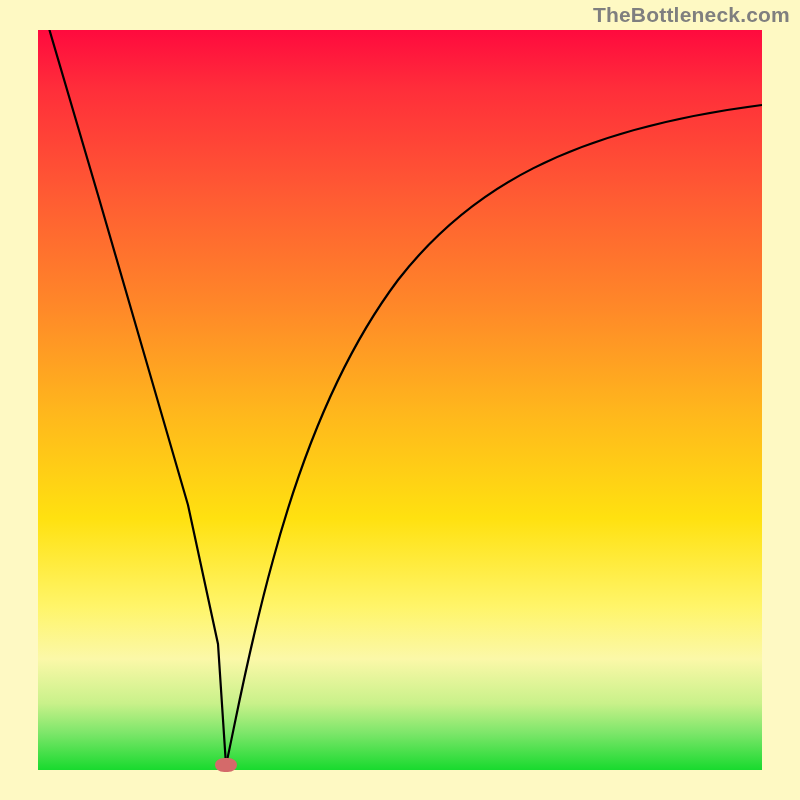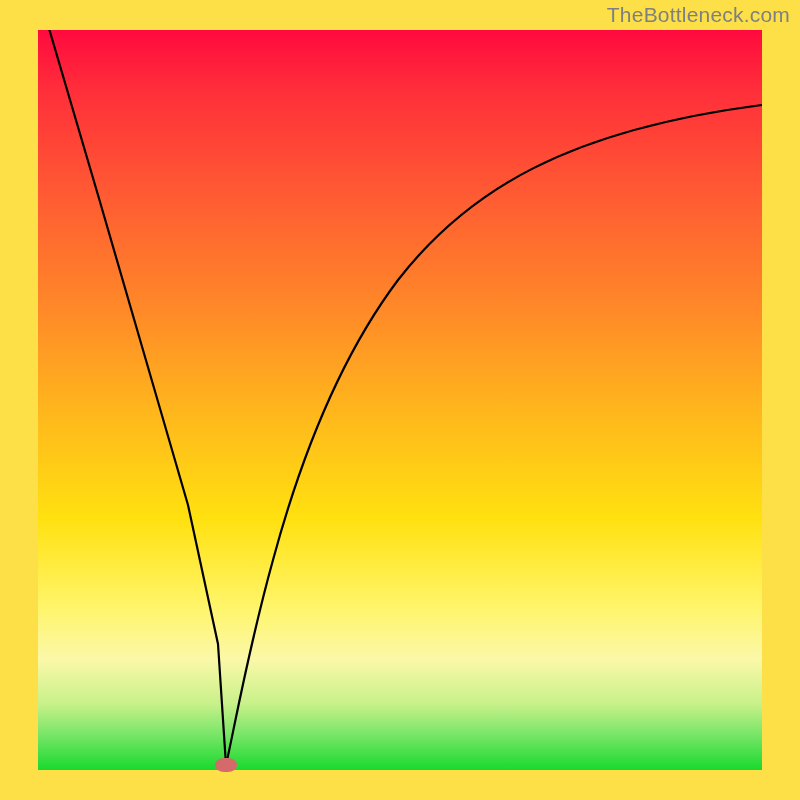--- a/index.html
+++ b/index.html
@@ -8,21 +8,22 @@
     width: 800px;
     height: 800px;
     background: #000;
     font-family: Arial, Helvetica, sans-serif;
     overflow: hidden;
   }
   .frame {
     position: relative;
     width: 800px;
     height: 800px;
-    background: #fde047;
+    background: #fef9c3;
+    font-weight: bold;
   }
   .plot-area {
     position: absolute;
     left: 38px;
     top: 30px;
     width: 724px;
     height: 740px;
     
     background: linear-gradient(
       to bottom,

